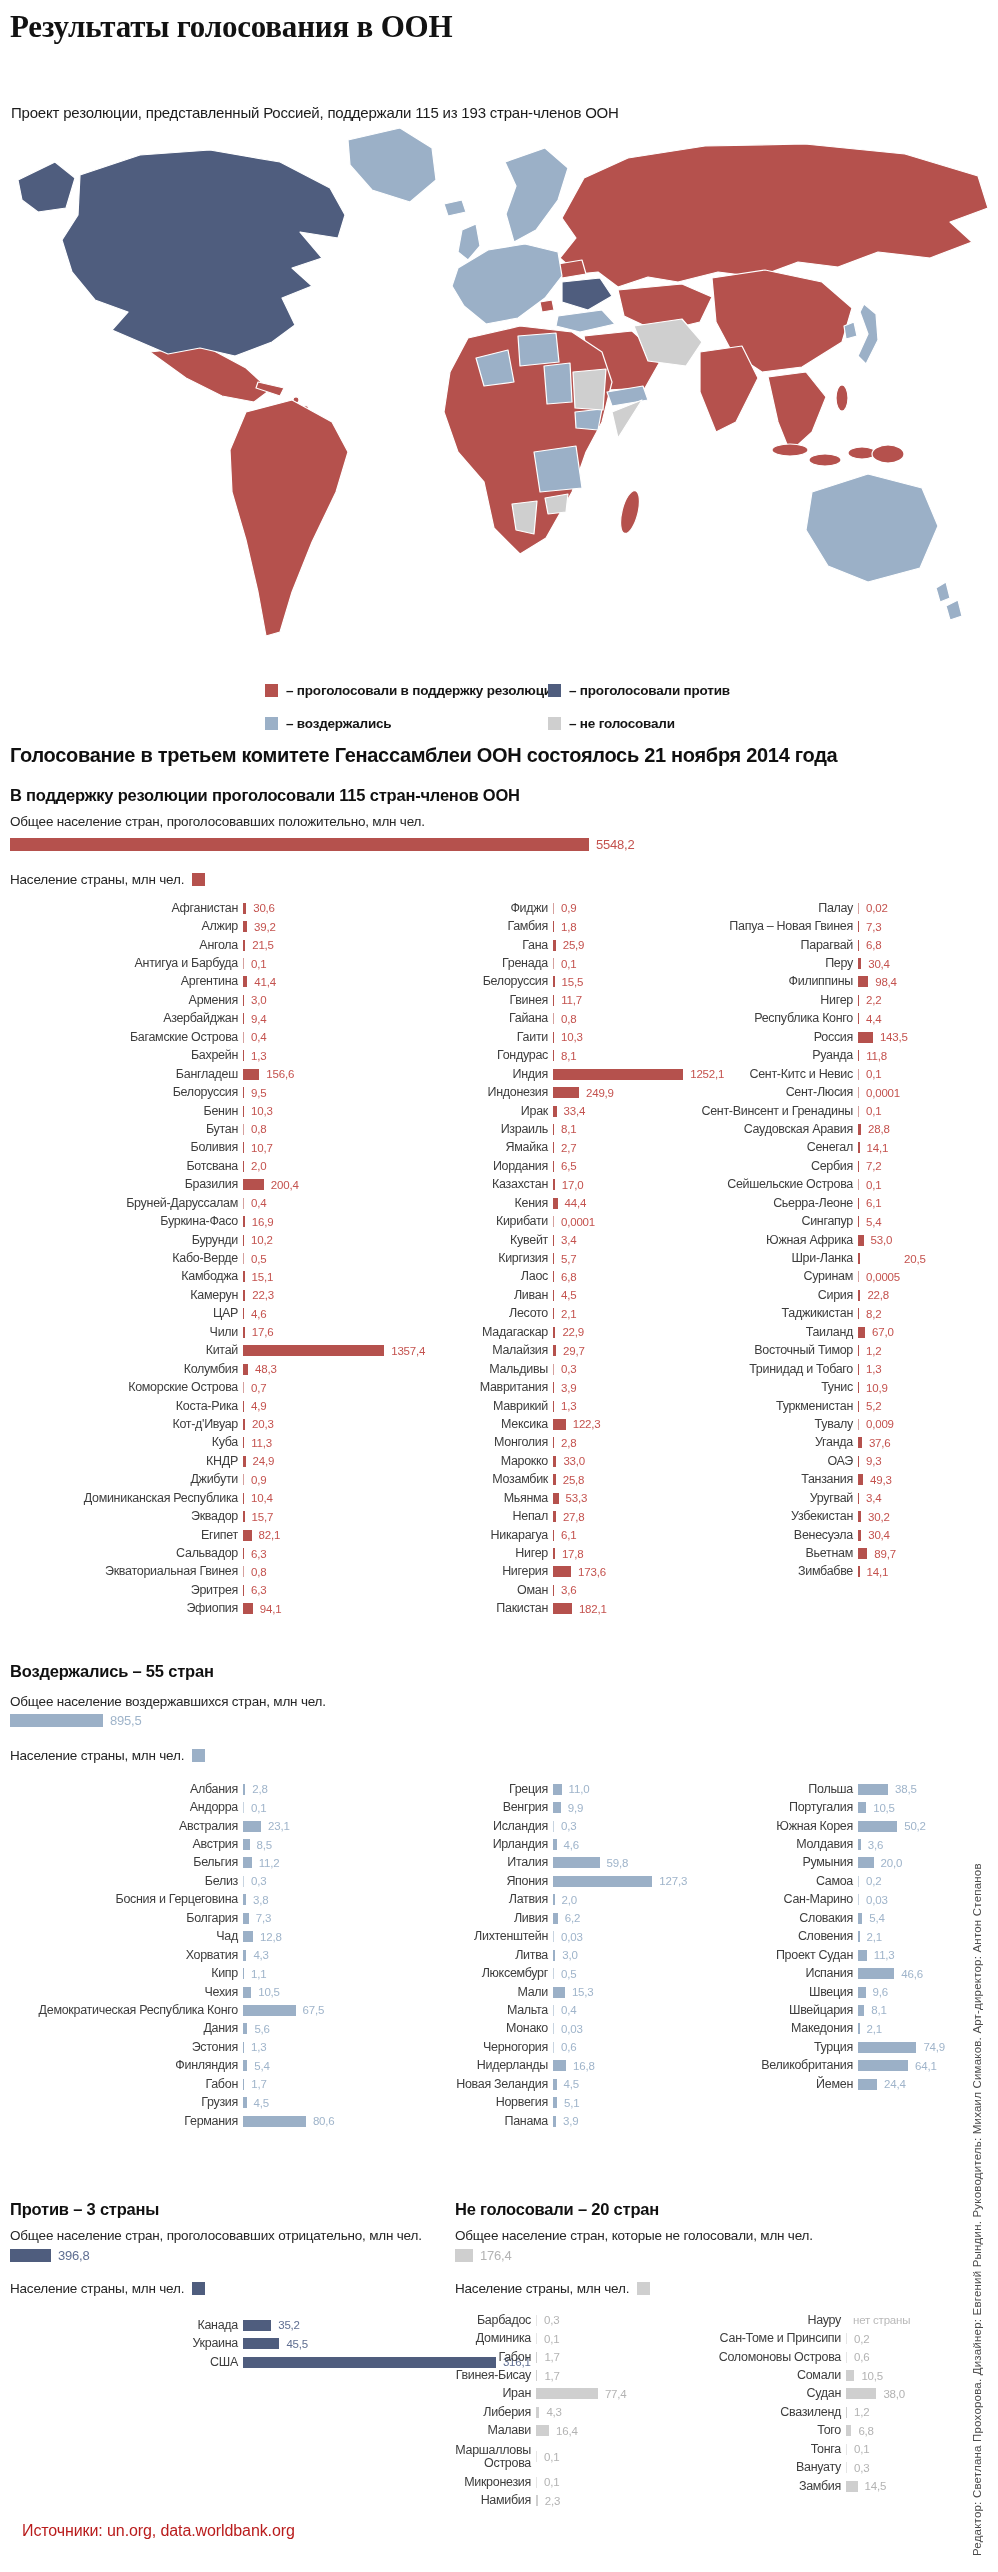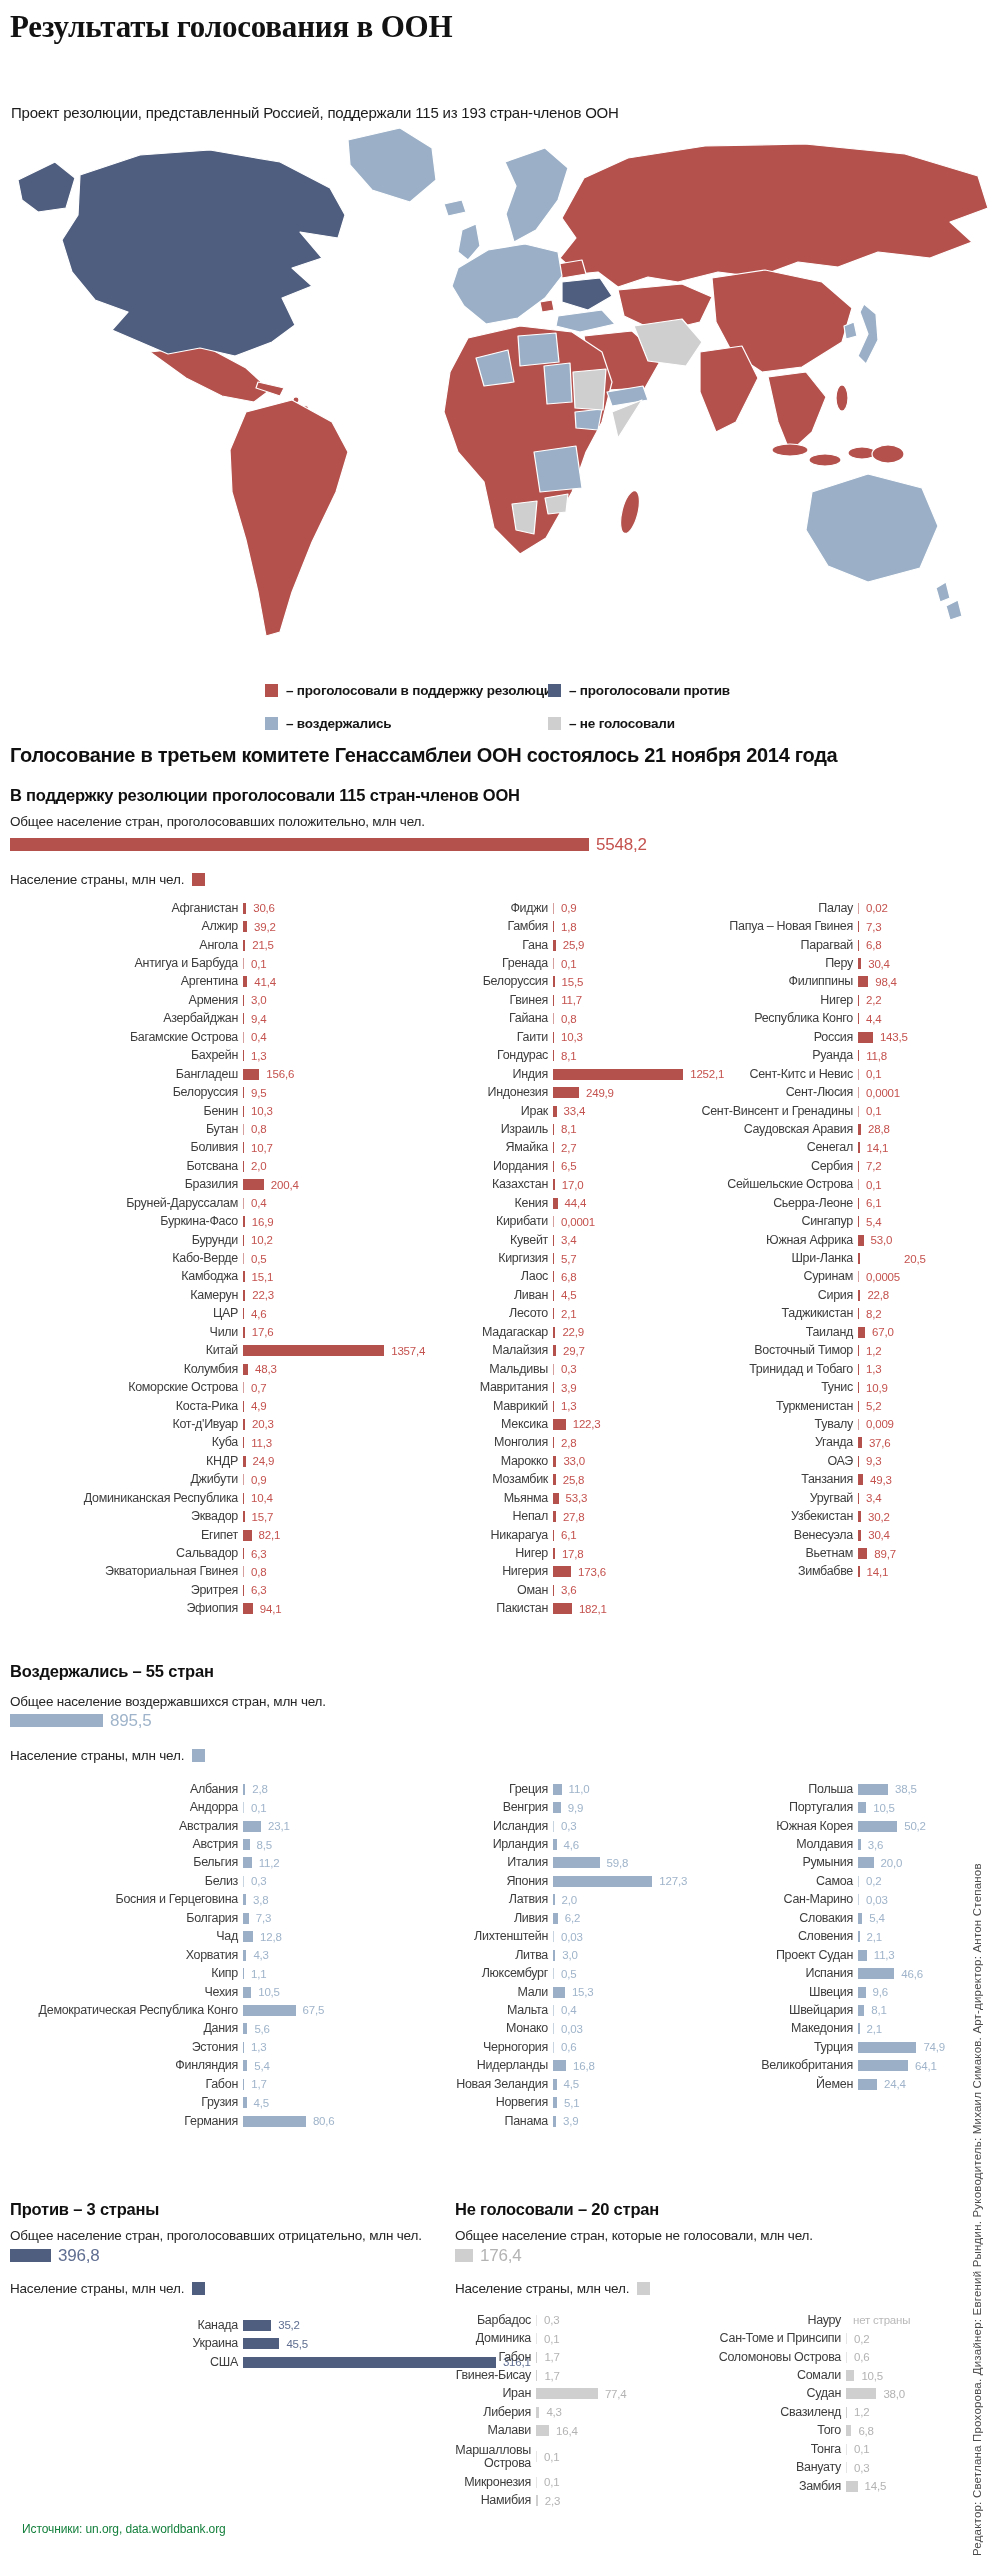--- a/index.html
+++ b/index.html
@@ -7,29 +7,29 @@
   h1{position:absolute;left:10px;top:8px;margin:0;font-family:"Liberation Serif","DejaVu Serif",serif;font-size:31px;line-height:38px;font-weight:700;color:#121212;letter-spacing:-.2px}
   .subtitle{position:absolute;left:11px;top:104px;font-size:15px;color:#1c1c1c;letter-spacing:-.2px}
   .mapwrap{position:absolute;left:0;top:120px}
   .legend-item{position:absolute;display:flex;align-items:center;gap:8px;font-size:13.5px;font-weight:700;color:#151515;letter-spacing:-.2px}
   .sw{width:13px;height:13px;flex:none}
   .sec-heading{position:absolute;left:10px;top:744px;font-size:20px;font-weight:700;color:#101010;letter-spacing:-.3px}
   .sec-title{position:absolute;font-size:16.5px;font-weight:700;color:#101010;letter-spacing:-.2px}
   .total-label{position:absolute;font-size:13.5px;color:#262626;letter-spacing:-.2px}
   .total-row{position:absolute;display:flex;align-items:center;height:13px}
   .total-bar{height:13px;flex:none}
-  .total-val{margin-left:7px;font-size:17px;letter-spacing:-.2px}
+  .total-val{margin-left:7px;font-size:13px;letter-spacing:-.2px}
   .unit-label{position:absolute;display:flex;align-items:center;gap:8px;font-size:13.5px;color:#262626;letter-spacing:-.2px}
   .col{position:absolute}
   .row{display:flex;align-items:center;height:18.45px}
   .row.tall{height:33px}
   .lbl{flex:none;width:var(--lblw,228px);padding-right:5px;text-align:right;font-size:12.5px;color:#3d3d3d;letter-spacing:-.3px;line-height:13px;white-space:pre-line}
   .bar{flex:none;height:11px}
   .val{margin-left:7px;font-size:11.5px;letter-spacing:-.2px}
-  .source{position:absolute;left:22px;top:2522px;font-size:12px;color:#15803d;letter-spacing:-.1px}
+  .source{position:absolute;left:22px;top:2522px;font-size:16px;color:#b91c1c;letter-spacing:-.1px}
   .credits{position:absolute;left:971px;top:1398px;height:1158px;width:17px;writing-mode:vertical-rl;transform:rotate(180deg);font-size:11.5px;color:#4a4a4a;letter-spacing:.2px}
 </style>
 </head>
 <body>
 
 <h1><span>Результаты голосования в ООН</span><br></h1>
 <div class="subtitle">Проект резолюции, представленный Россией, поддержали 115 из 193 стран-членов ООН</div>
 
 <div class="mapwrap">
 <svg width="998" height="548" viewBox="0 0 998 548">

